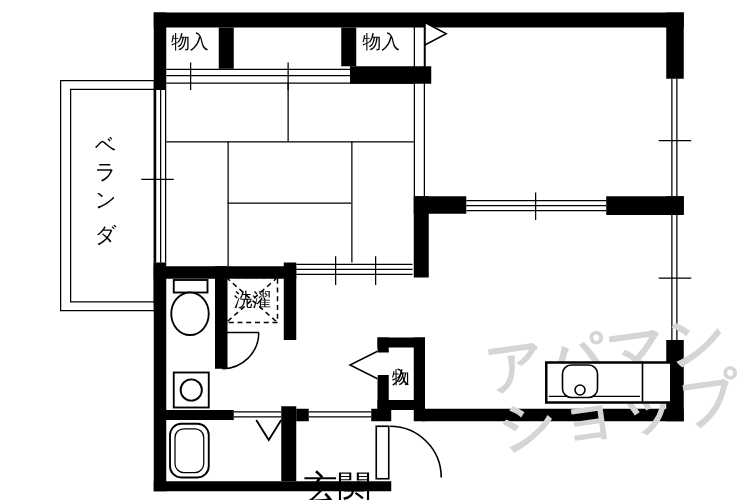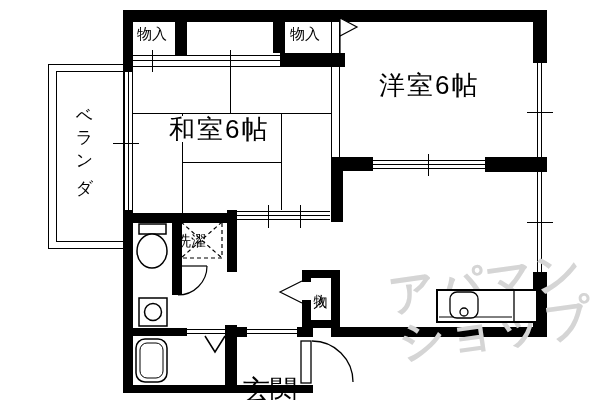--- a/index.html
+++ b/index.html
@@ -147,19 +147,17 @@
       <line x1="514" y1="290" x2="514" y2="322" stroke-width="1.3"></line>
       <line x1="439" y1="317" x2="512" y2="317" stroke-width="1"></line>
       <rect x="450" y="292" width="28" height="26" rx="7" stroke-width="1.3"></rect>
       <circle cx="464" cy="312" r="4" stroke-width="1.3"></circle>
     </g>
   </svg>
 
   <div class="lbl v" style="left:76px;top:96px;font-size:17px;letter-spacing:4px;">ベランダ</div>
   <div class="lbl" style="left:137px;top:26px;font-size:15px;">物入</div>
   <div class="lbl" style="left:290px;top:26px;font-size:15px;">物入</div>
-  <div class="lbl" style="left:167px;top:116px;font-size:26px;letter-spacing:2px;background:#fff;padding:0 2px;">和室6帖</div>
-  <div class="lbl" style="left:379px;top:72px;font-size:26px;letter-spacing:2px;">洋室6帖</div>
-  <div class="lbl" style="left:176px;top:233px;font-size:15px;">洗濯</div>
+  <div class="lbl" style="left:187px;top:233px;font-size:15px;">洗濯</div>
   <div class="lbl v" style="left:314px;top:283px;font-size:14px;">物入</div>
   <div class="lbl" style="left:243px;top:350px;font-size:27px;font-weight:normal;margin-top:27px;">玄関</div>
 
 </div>
 
 </body></html>

